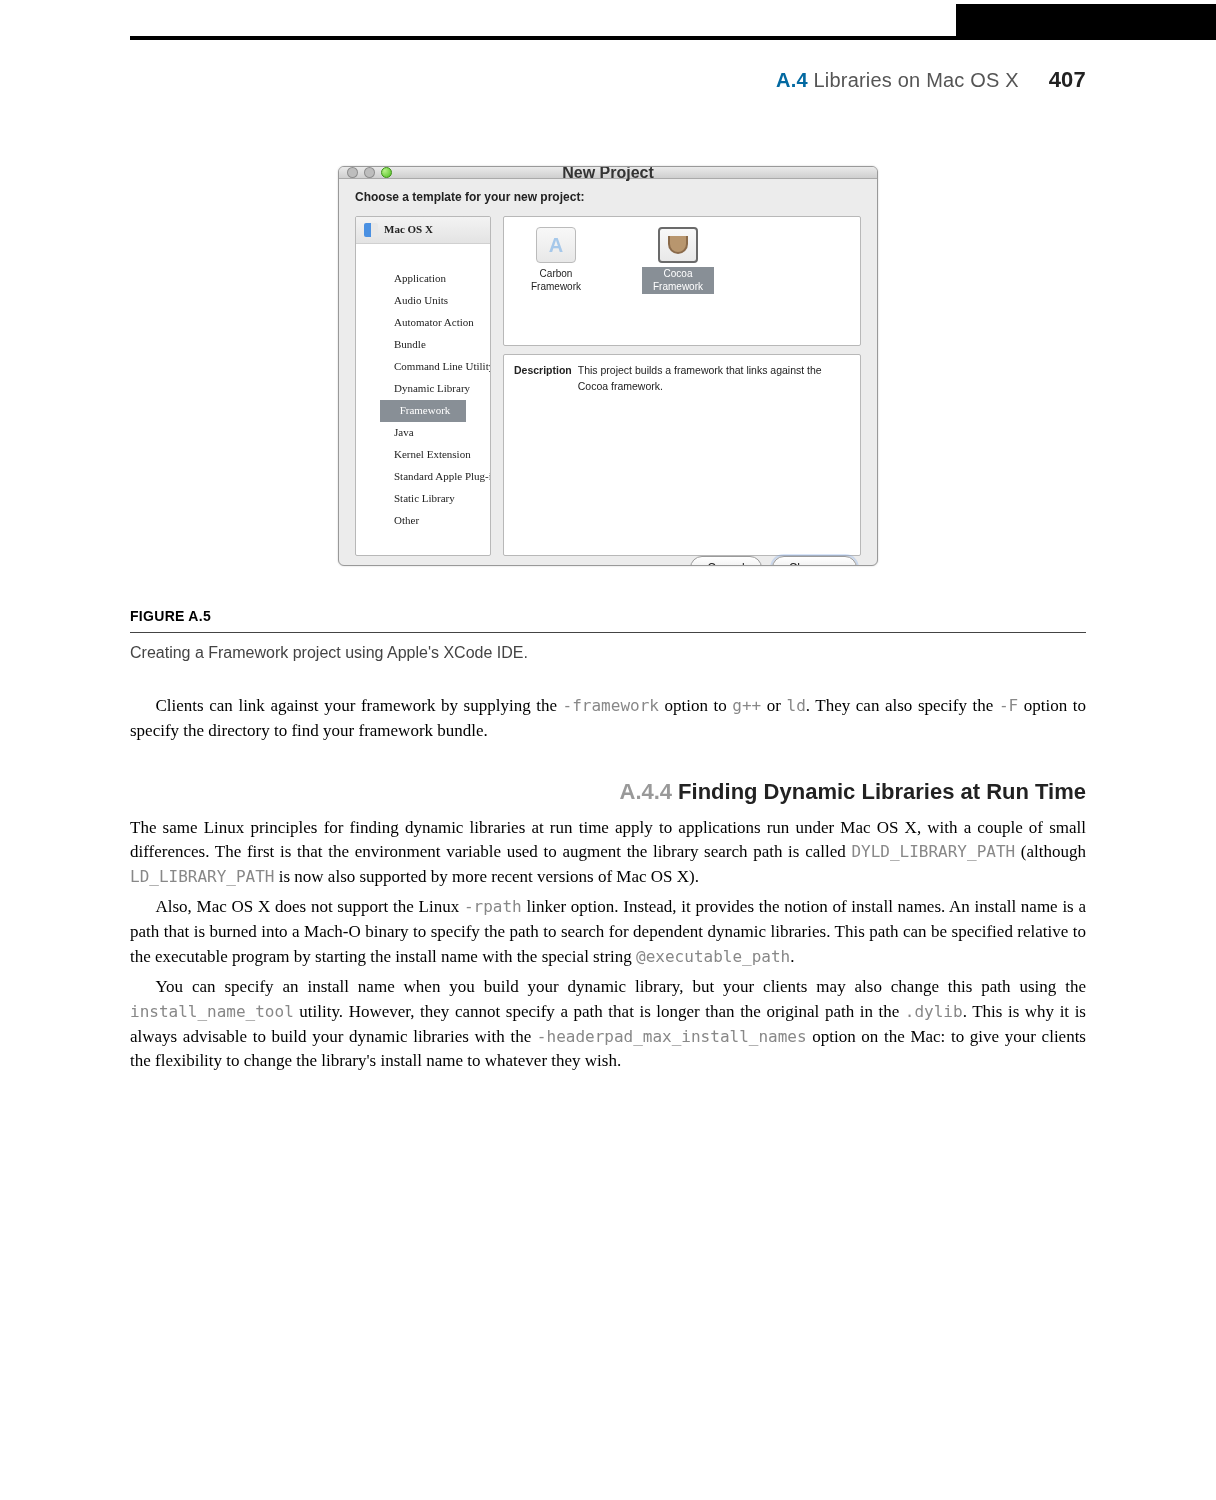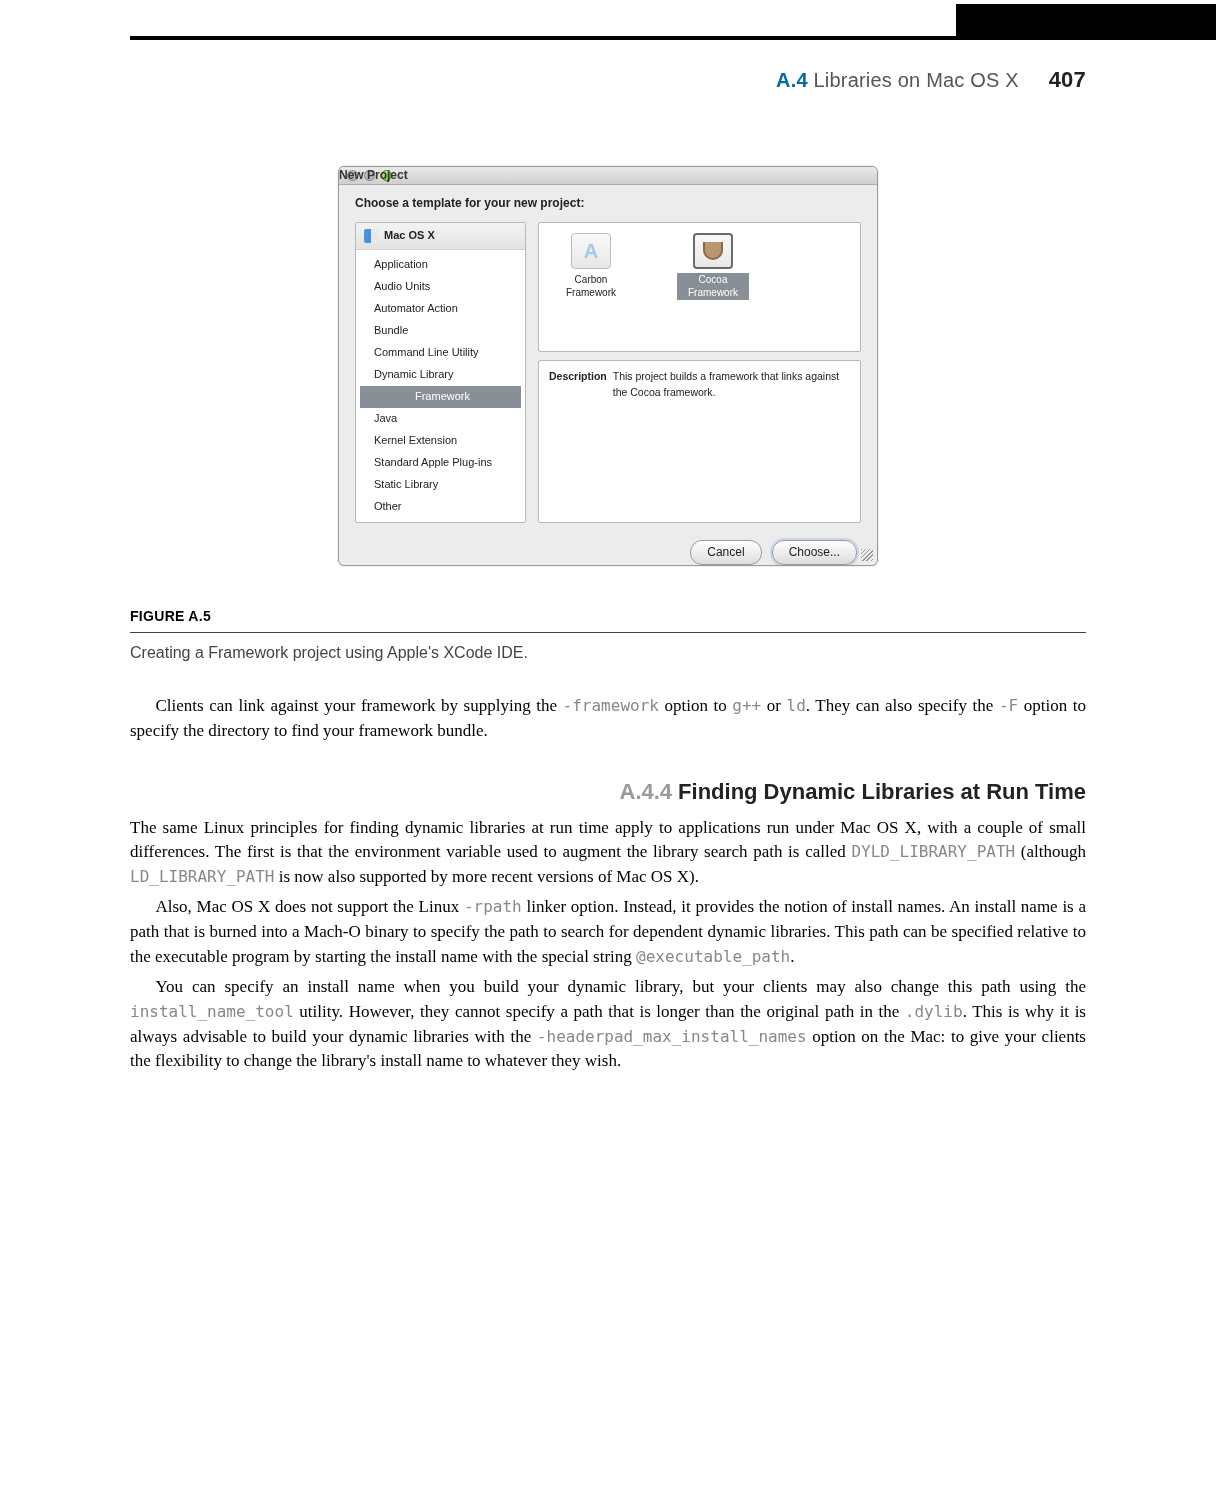--- a/index.html
+++ b/index.html
@@ -72,58 +72,59 @@
   }
   .traffic { display: flex; gap: 6px; }
   .traffic-dot {
     width: 11px; height: 11px; border-radius: 50%;
     border: 1px solid rgba(0,0,0,0.25);
   }
   .dot-gray { background: #bdbdbd; }
   .dot-green { background: radial-gradient(circle at 30% 30%, #b8f28a, #4fbf1f); border-color:#3a8f15;}
   .xc-title {
     position: absolute; left: 0; right: 0;
-    text-align: left;
+    text-align: center;
     font-weight: 700;
     color: #333;
-    font-size: 12px;
+    font-size: 16px;
   }
   .xc-subhead {
     padding: 10px 16px 10px 16px;
     font-weight: 700;
     font-size: 12px;
   }
   .xc-body {
     display: flex;
     flex: 1;
     margin: 0 16px;
     gap: 12px;
   }
   .xc-sidebar {
-    width: 171px;
+    width: 136px;
     background: #fff;
     border: 1px solid #b8b8b8;
     border-radius: 2px;
     overflow: hidden;
+    font-family: Liberation Serif, serif;
   }
   .xc-section {
     display: flex; align-items: center; gap: 6px;
     padding: 5px 8px;
     background: linear-gradient(#f3f3f3,#e3e3e3);
     border-bottom: 1px solid #d0d0d0;
     font-weight: 600;
   }
   .xc-section .finder-icon {
     width: 14px; height: 14px;
     background: linear-gradient(90deg,#4a90e2 50%, #e8e8e8 50%);
     border-radius: 2px;
     position: relative;
   }
   .xc-list {
-    list-style: none; margin: 0; padding: 4px;
+    list-style: none; margin: 8px; padding: 16px;
   }
   .xc-list li {
     padding: 3px 10px 3px 14px;
     cursor: default;
     font-size: 11px;
     white-space: nowrap;
   }
   .xc-list li.selected {
     background: #888f96;
     color: #fff;

